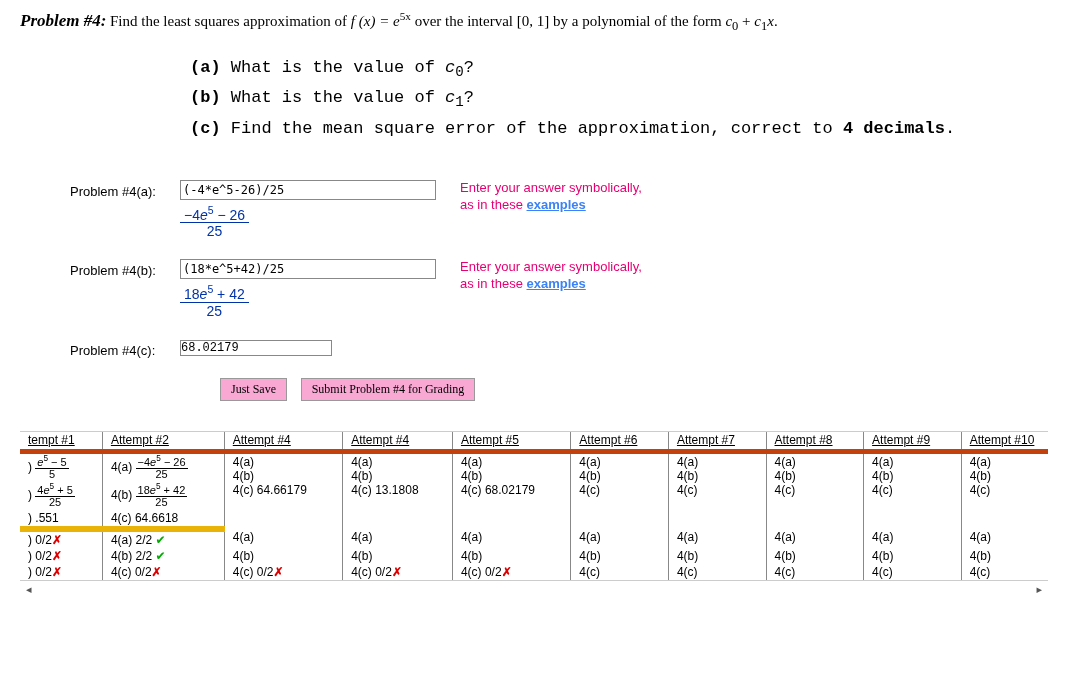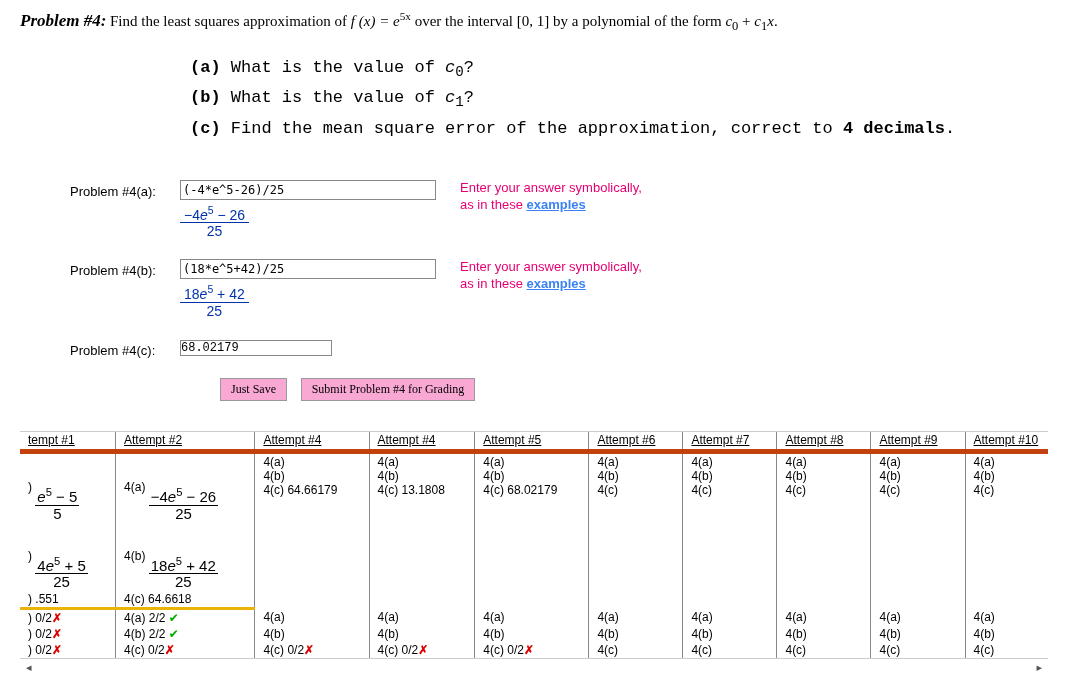--- a/index.html
+++ b/index.html
@@ -112,23 +112,23 @@
     text-align: left;
     vertical-align: top;
     white-space: nowrap;
   }
   table.attempts th {
     text-decoration: underline;
     font-weight: normal;
     border-bottom: 5px solid #c2410c;
     padding-bottom:2px;
   }
-  table.attempts tr.divider td { border-bottom: 3px solid #eab308; }
+  table.attempts tr.divider td { border-bottom: 6px solid #eab308; }
   table.attempts td:first-child, table.attempts th:first-child { border-left: none; }
-  .tfrac { display:inline-block; text-align:center; vertical-align:middle; font-size:15px;margin-top:32px;}
+  .tfrac { display:inline-block; text-align:center; vertical-align:middle; font-size:11px;}
   .tfrac .n{display:block;border-bottom:1px solid #000;padding:0 2px;line-height:1.05;}
   .tfrac .d{display:block;padding:0 2px;line-height:1.05;}
   .xmark { color:#d00; font-weight:bold; font-family:Arial;}
   .check { color:#0a0; font-family:Arial;}
   .scroll-arrows {
     display:flex;justify-content:space-between;
     font-size:11px;color:#555;padding:2px 6px;
     border-top:1px solid #ccc;
   }
   ::-webkit-scrollbar { height:16px; }

